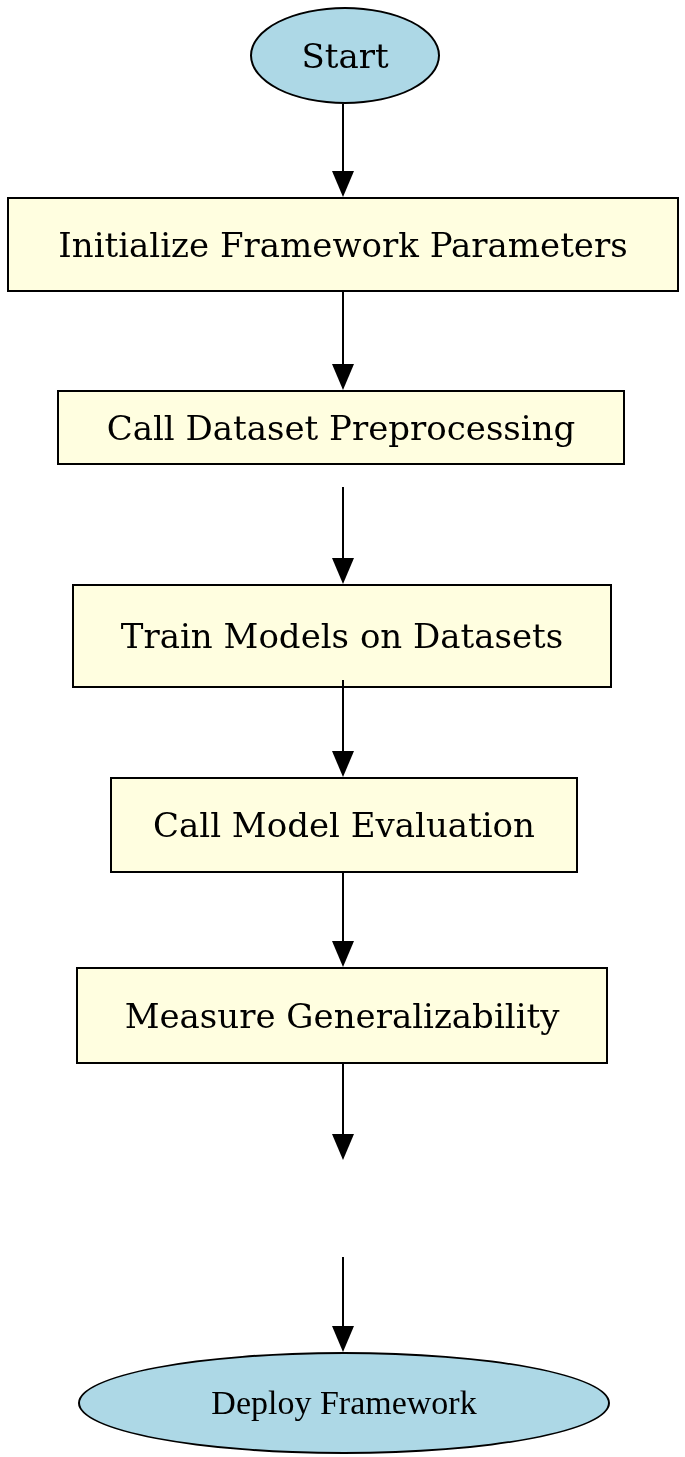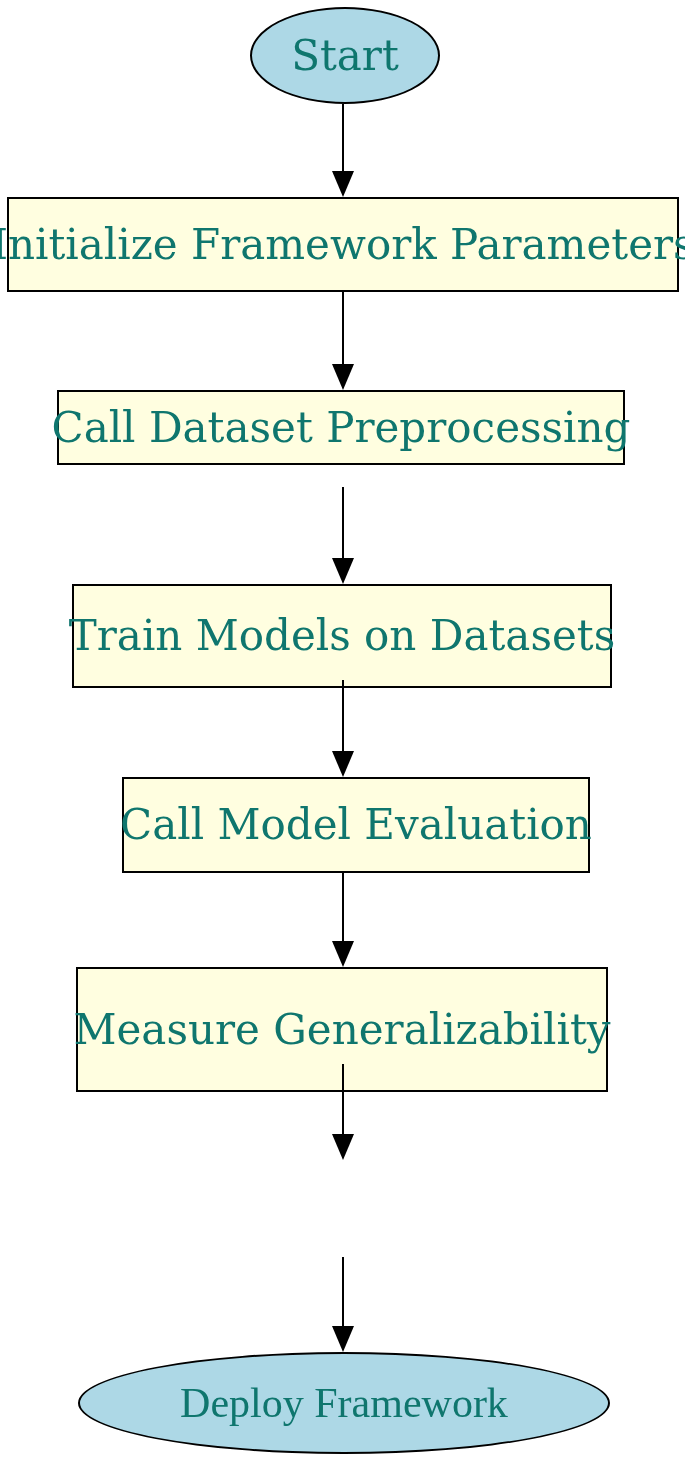--- a/index.html
+++ b/index.html
@@ -11,35 +11,35 @@
     font-family: "DejaVu Serif", serif;
     overflow: hidden;
   }
   .node {
     position: absolute;
     box-sizing: border-box;
     border: 2px solid #000000;
     display: flex;
     align-items: center;
     justify-content: center;
-    font-size: 42px;
+    font-size: 34px;
     line-height: 1;
-    color: #0f766e;
+    color: #000000;
     text-align: center;
     white-space: nowrap;
   }
   .rect    { background: #fffee0; }
   .ellipse { background: #add8e6; border-radius: 50%; }
 
   .n-start   { left: 250px; top: 7px;    width: 190px; height: 97px;  }
   .n-init    { left: 7px;   top: 197px;  width: 672px; height: 95px;  }
   .n-pre     { left: 57px;  top: 390px;  width: 568px; height: 75px;  }
   .n-train   { left: 72px;  top: 584px;  width: 540px; height: 104px;  }
-  .n-eval    { left: 110px; top: 777px;  width: 468px; height: 96px; margin-left: 12px;  }
-  .n-gen     { left: 76px;  top: 967px;  width: 532px; height: 125px;  }
+  .n-eval    { left: 110px; top: 777px;  width: 468px; height: 96px;  }
+  .n-gen     { left: 76px;  top: 967px;  width: 532px; height: 97px;  }
   .n-opt     { left: 45px;  top: 1160px; width: 594px; height: 97px;  }
   .n-deploy  { left: 78px;  top: 1352px; width: 532px; height: 102px; font-family: Liberation Serif, serif; }
 
   .edge {
     position: absolute;
     left: 332px;
     width: 22px;
     display: flex;
     flex-direction: column;
     align-items: center;

